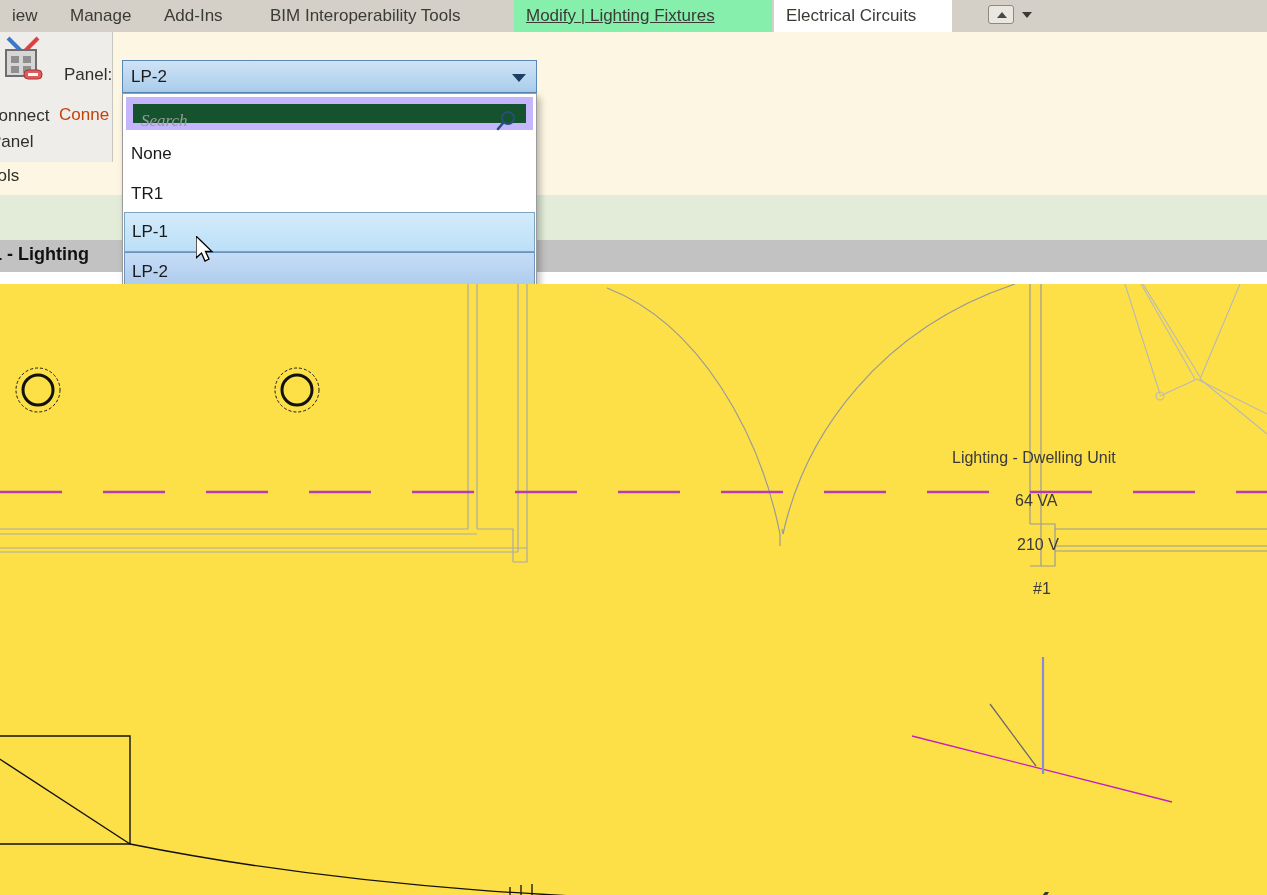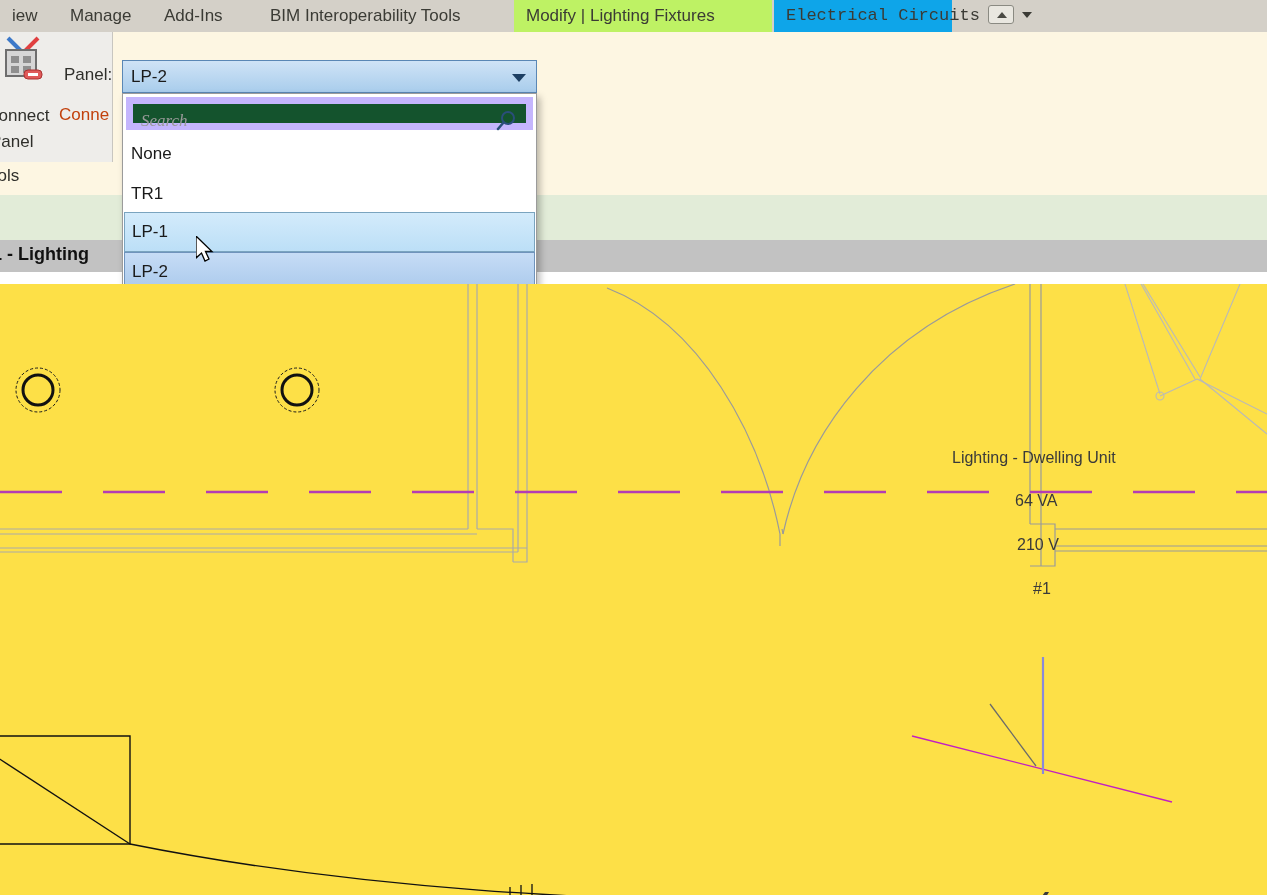--- a/index.html
+++ b/index.html
@@ -12,22 +12,22 @@
   #tabstrip{
     position:absolute;left:0;top:0;width:1267px;height:32px;
     background:#d4d0c8;
   }
   .tab{
     position:absolute;top:0;height:32px;line-height:32px;
     font-size:17px;color:#3b3b35;white-space:nowrap;
     padding:0 12px;box-sizing:border-box;
   }
   .tab.plain{background:transparent;}
-  .tab.green{background:#bef264;}
-  .tab.cream{background:#0ea5e9;font-family:Liberation Mono, monospace;}
+  .tab.green{background:#86efac;text-decoration:underline;}
+  .tab.cream{background:#ffffff;}
   #collapse-btn{
     position:absolute;top:5px;left:988px;width:28px;height:20px;
   }
   #collapse-btn .box{
     width:26px;height:19px;border:1px solid #8a8a82;border-radius:3px;
     background:#e9e7e0;box-sizing:border-box;position:relative;
   }
   #collapse-btn .box:after{
     content:"";position:absolute;left:8px;top:6px;
     border-left:5px solid transparent;border-right:5px solid transparent;

